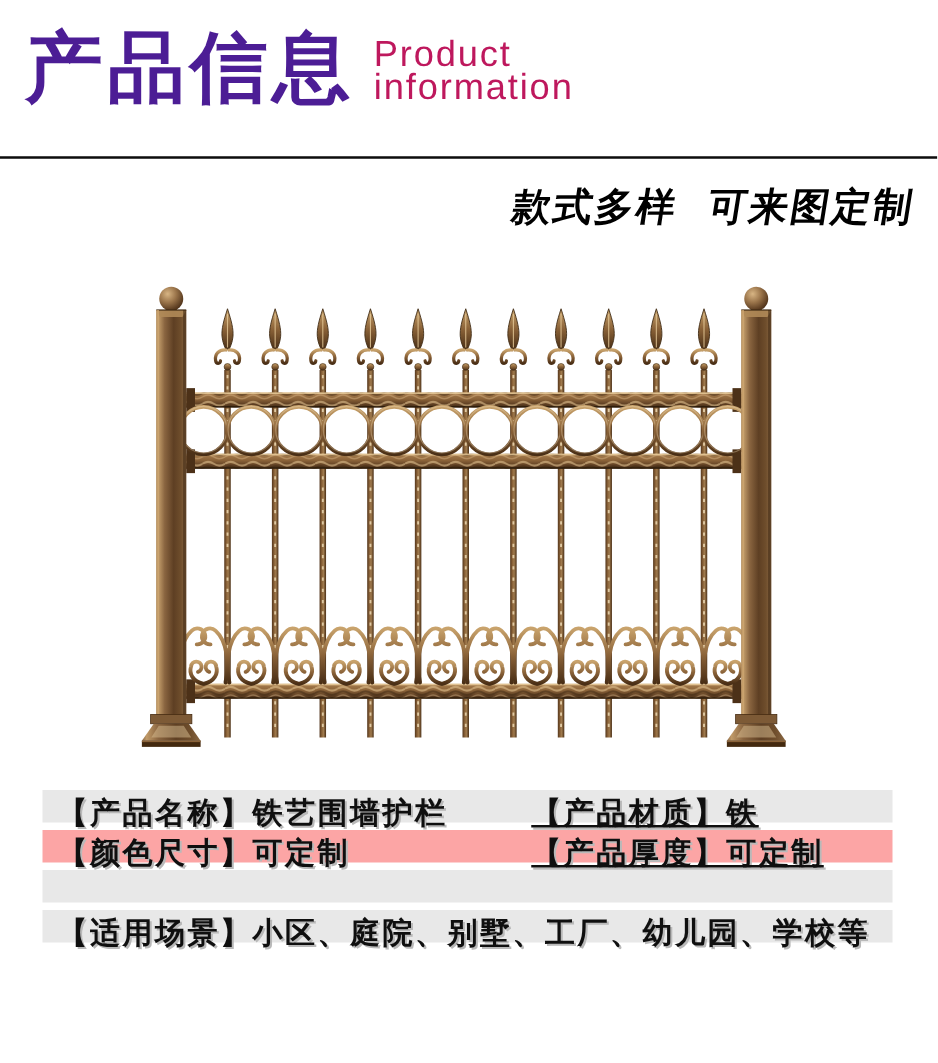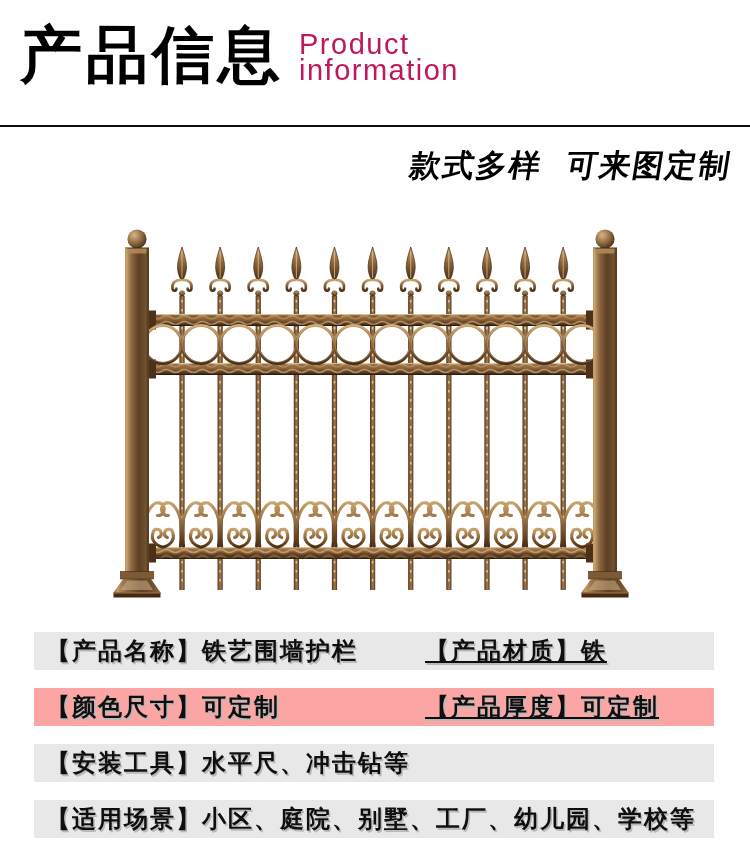--- a/index.html
+++ b/index.html
@@ -2,35 +2,35 @@
 <html><head>
 <meta charset="utf-8">
 <style>
   html,body { margin:0; padding:0; background:#fff; }
   #page {
     position:relative; width:750px; height:850px; background:#fff;
     overflow:hidden; font-family:"Liberation Sans","DejaVu Sans",sans-serif;
   }
   .title-cn {
     position:absolute; left:20px; top:22px; font-size:62px; line-height:66px;
-    font-weight:900; color:#000000; letter-spacing:4px; white-space:nowrap;
+    font-weight:900; color:#4c1d95; letter-spacing:4px; white-space:nowrap;
   }
   .title-en {
     position:absolute; left:299px; top:31px; font-size:29px; line-height:26px;
     font-weight:400; color:#be185d; letter-spacing:1.5px;
   }
   .divider { position:absolute; left:0; top:125px; width:750px; height:2px; background:#0d0d0d; }
   .tagline {
     position:absolute; right:18px; top:145px; font-size:31px; font-weight:700;
     color:#000; letter-spacing:2px; word-spacing:14px; white-space:nowrap;
     transform:skewX(-9deg);
   }
   .product-image { position:absolute; left:0; top:200px; width:750px; height:420px; }
   .spec-table { position:absolute; left:34px; top:632px; width:680px; }
-  .spec-row { position:relative; height:38px; margin-bottom:18px; }
+  .spec-row { position:relative; height:26px; margin-bottom:6px; }
   .spec-cell {
     position:absolute; top:0; line-height:38px; font-size:24px; font-weight:700;
     color:#0f0f0f; letter-spacing:2px; white-space:nowrap;
     text-shadow:1.5px 2px 0 #b9b9b9;
   }
   .cell-left { left:12px; }
   .cell-right { left:391px;text-decoration:underline; }
 </style>
 </head>
 <body>
@@ -293,19 +293,18 @@
   <div class="spec-table">
       <div class="spec-row" style="background: rgb(232, 232, 232);">
         <span class="spec-cell cell-left">【产品名称】铁艺围墙护栏</span>
         <span class="spec-cell cell-right">【产品材质】铁</span>
       </div>
       <div class="spec-row" style="background: #fca5a5;">
         <span class="spec-cell cell-left">【颜色尺寸】可定制</span>
         <span class="spec-cell cell-right">【产品厚度】可定制</span>
       </div>
       <div class="spec-row" style="background: rgb(232, 232, 232);">
-        <span class="spec-cell cell-left">【安装工具】水平尺、冲击钻等</span>
       </div>
       <div class="spec-row" style="background: rgb(232, 232, 232);">
         <span class="spec-cell cell-left">【适用场景】小区、庭院、别墅、工厂、幼儿园、学校等</span>
       </div>
     </div>
 </div>
 
 </body></html>

